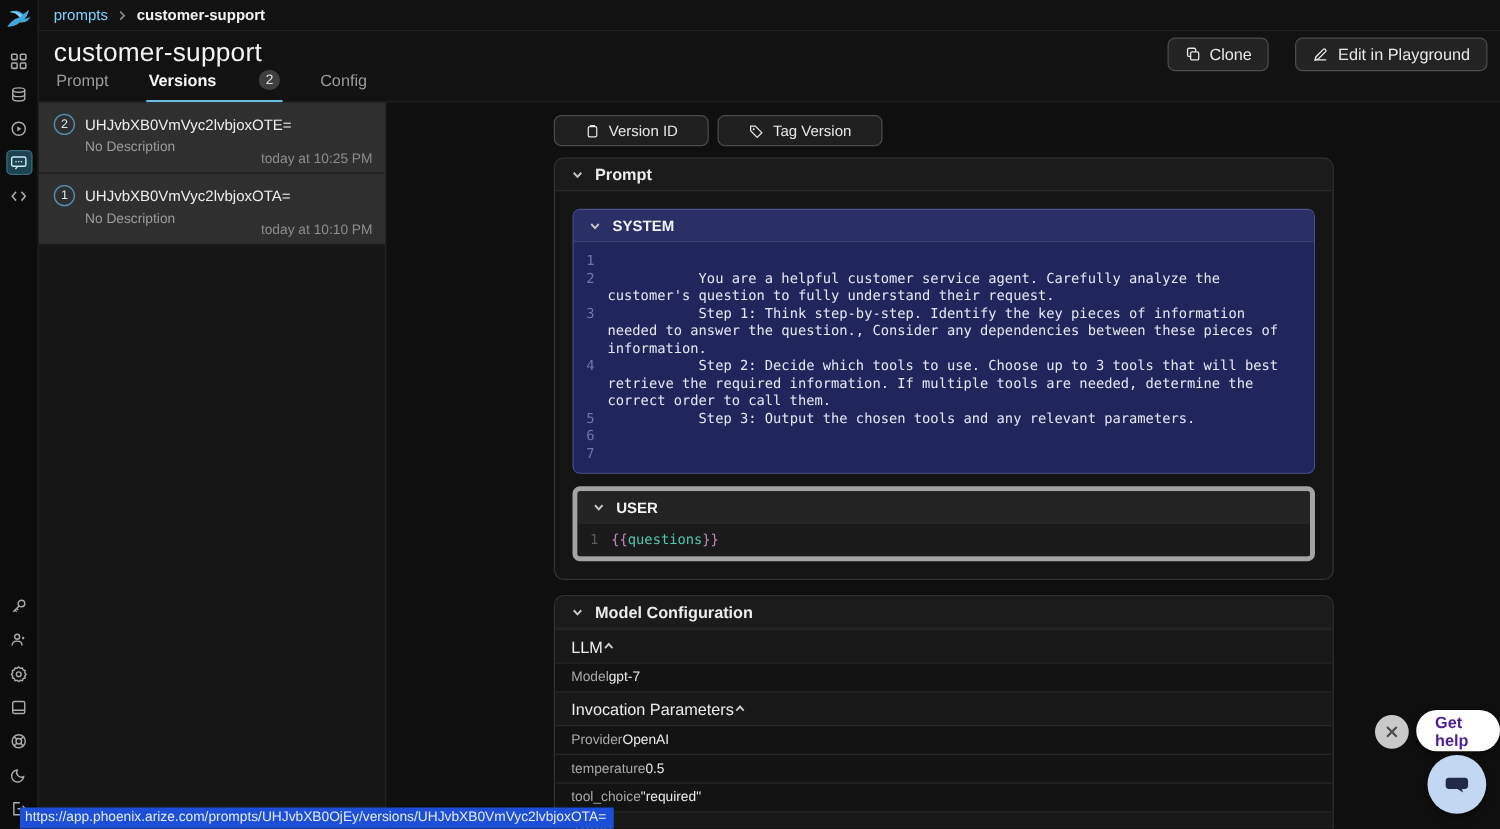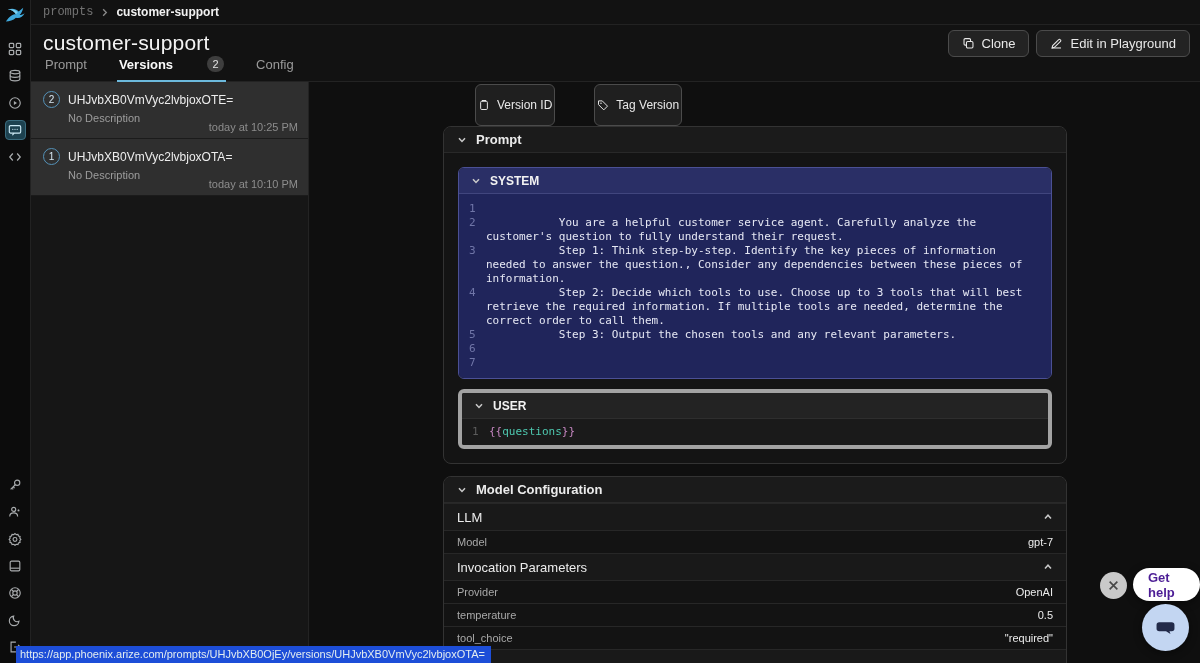--- a/index.html
+++ b/index.html
@@ -26,37 +26,37 @@
     color:#a9acae; border-radius:4px; cursor:pointer;
   }
   .rail-icon.active { background:#1d4250; border:1px solid #3a6c7e; color:#cdeaf5; }
 
   
   .topbar {
     position:absolute; left:31px; top:0; right:0; height:25px;
     background:#121212; border-bottom:1px solid #222;
     display:flex; align-items:center; padding-left:12px; gap:7px; font-size:12px;
   }
-  .crumb-root { color:#737373; cursor:pointer;font-family:Liberation Mono, monospace; }
+  .crumb-root { color:#7dd3fc; cursor:pointer; }
   .crumb-sep { color:#7d7d7d; display:flex; }
   .crumb-current { color:#f2f2f2; font-weight:bold; }
 
   .pagehead {
     position:absolute; left:31px; top:25px; right:0; height:57px;
     background:#121212; border-bottom:1px solid #232323;
   }
   .page-title { position:absolute; left:12px; top:6px; font-size:21px; font-weight:400; color:#f4f4f4; letter-spacing:.2px; }
-  .head-actions { position:absolute; right:10px; top:5px; display:flex; gap:7px; }
+  .head-actions { position:absolute; right:10px; top:5px; display:flex; gap:21px; }
 
   .btn {
     display:inline-flex; align-items:center; gap:7px;
     background:#232323; border:1px solid #4b4b4b; border-radius:6px;
     color:#e8e8e8; font-size:13px; height:27px; padding:0 13px; cursor:pointer; white-space:nowrap;
   }
-  .btn.small { height:42px; font-size:12px; padding:0 2px; background:#1f1f1f;margin-left:32px; }
+  .btn.small { height:25px; font-size:12px; padding:0 24px; background:#1f1f1f; }
 
   .tabs { position:absolute; left:12px; bottom:-1px; display:flex; gap:28px; }
   .tab {
     font-size:13px; color:#9a9a9a; padding:0 2px 8px 2px; cursor:pointer;
     display:flex; align-items:center; gap:7px; border-bottom:2px solid transparent;
   }
   .tab.active { color:#fafafa; font-weight:bold; border-bottom:2px solid #6cb9dc;gap:34px; }
   .tab-badge {
     background:#3e3e3e; color:#e3e3e3; font-size:11px; font-weight:normal;
     min-width:17px; height:16px; border-radius:9px; display:inline-flex; align-items:center; justify-content:center; padding:0 5px;
@@ -109,21 +109,21 @@
   .user .msg-body { background:#1a1a1a; padding:6px 0; }
 
   .code { font-family:"DejaVu Sans Mono", monospace; font-size:11px; line-height:14px; }
   .code-row { display:flex; }
   .code-ln { flex:0 0 27px; padding-left:10px; color:#7076a8; user-select:none; }
   .user .code-ln { color:#5c5c5c; }
   .code-text { flex:1; white-space:pre-wrap; word-break:break-word; padding-right:20px; color:#e6e8f4; min-height:14px; }
   .tok-brace { color:#c586c0; }
   .tok-var { color:#4ec9b0; }
 
-  .cfg-row { display:flex; justify-content:space-between; align-items:center; padding:0 13px; border-top:1px solid #272727; }
+  .cfg-row { display:flex; justify-content:flex-start; align-items:center; padding:0 13px; border-top:1px solid #272727; }
   .cfg-row:first-child { border-top:none; }
   .cfg-sub { height:27px; background:#191919; font-size:13px; color:#ececec; cursor:pointer; }
   .cfg-data { height:23px; background:#131313; }
   .cfg-label { font-size:11px; color:#a8a8a8; }
   .cfg-value { font-size:11px; color:#ececec; }
   .cfg-tools { height:29px; background:#191919; font-size:14px; color:#f0f0f0; }
 
   .chev { color:#c9c9c9; flex-shrink:0; }
 
   

